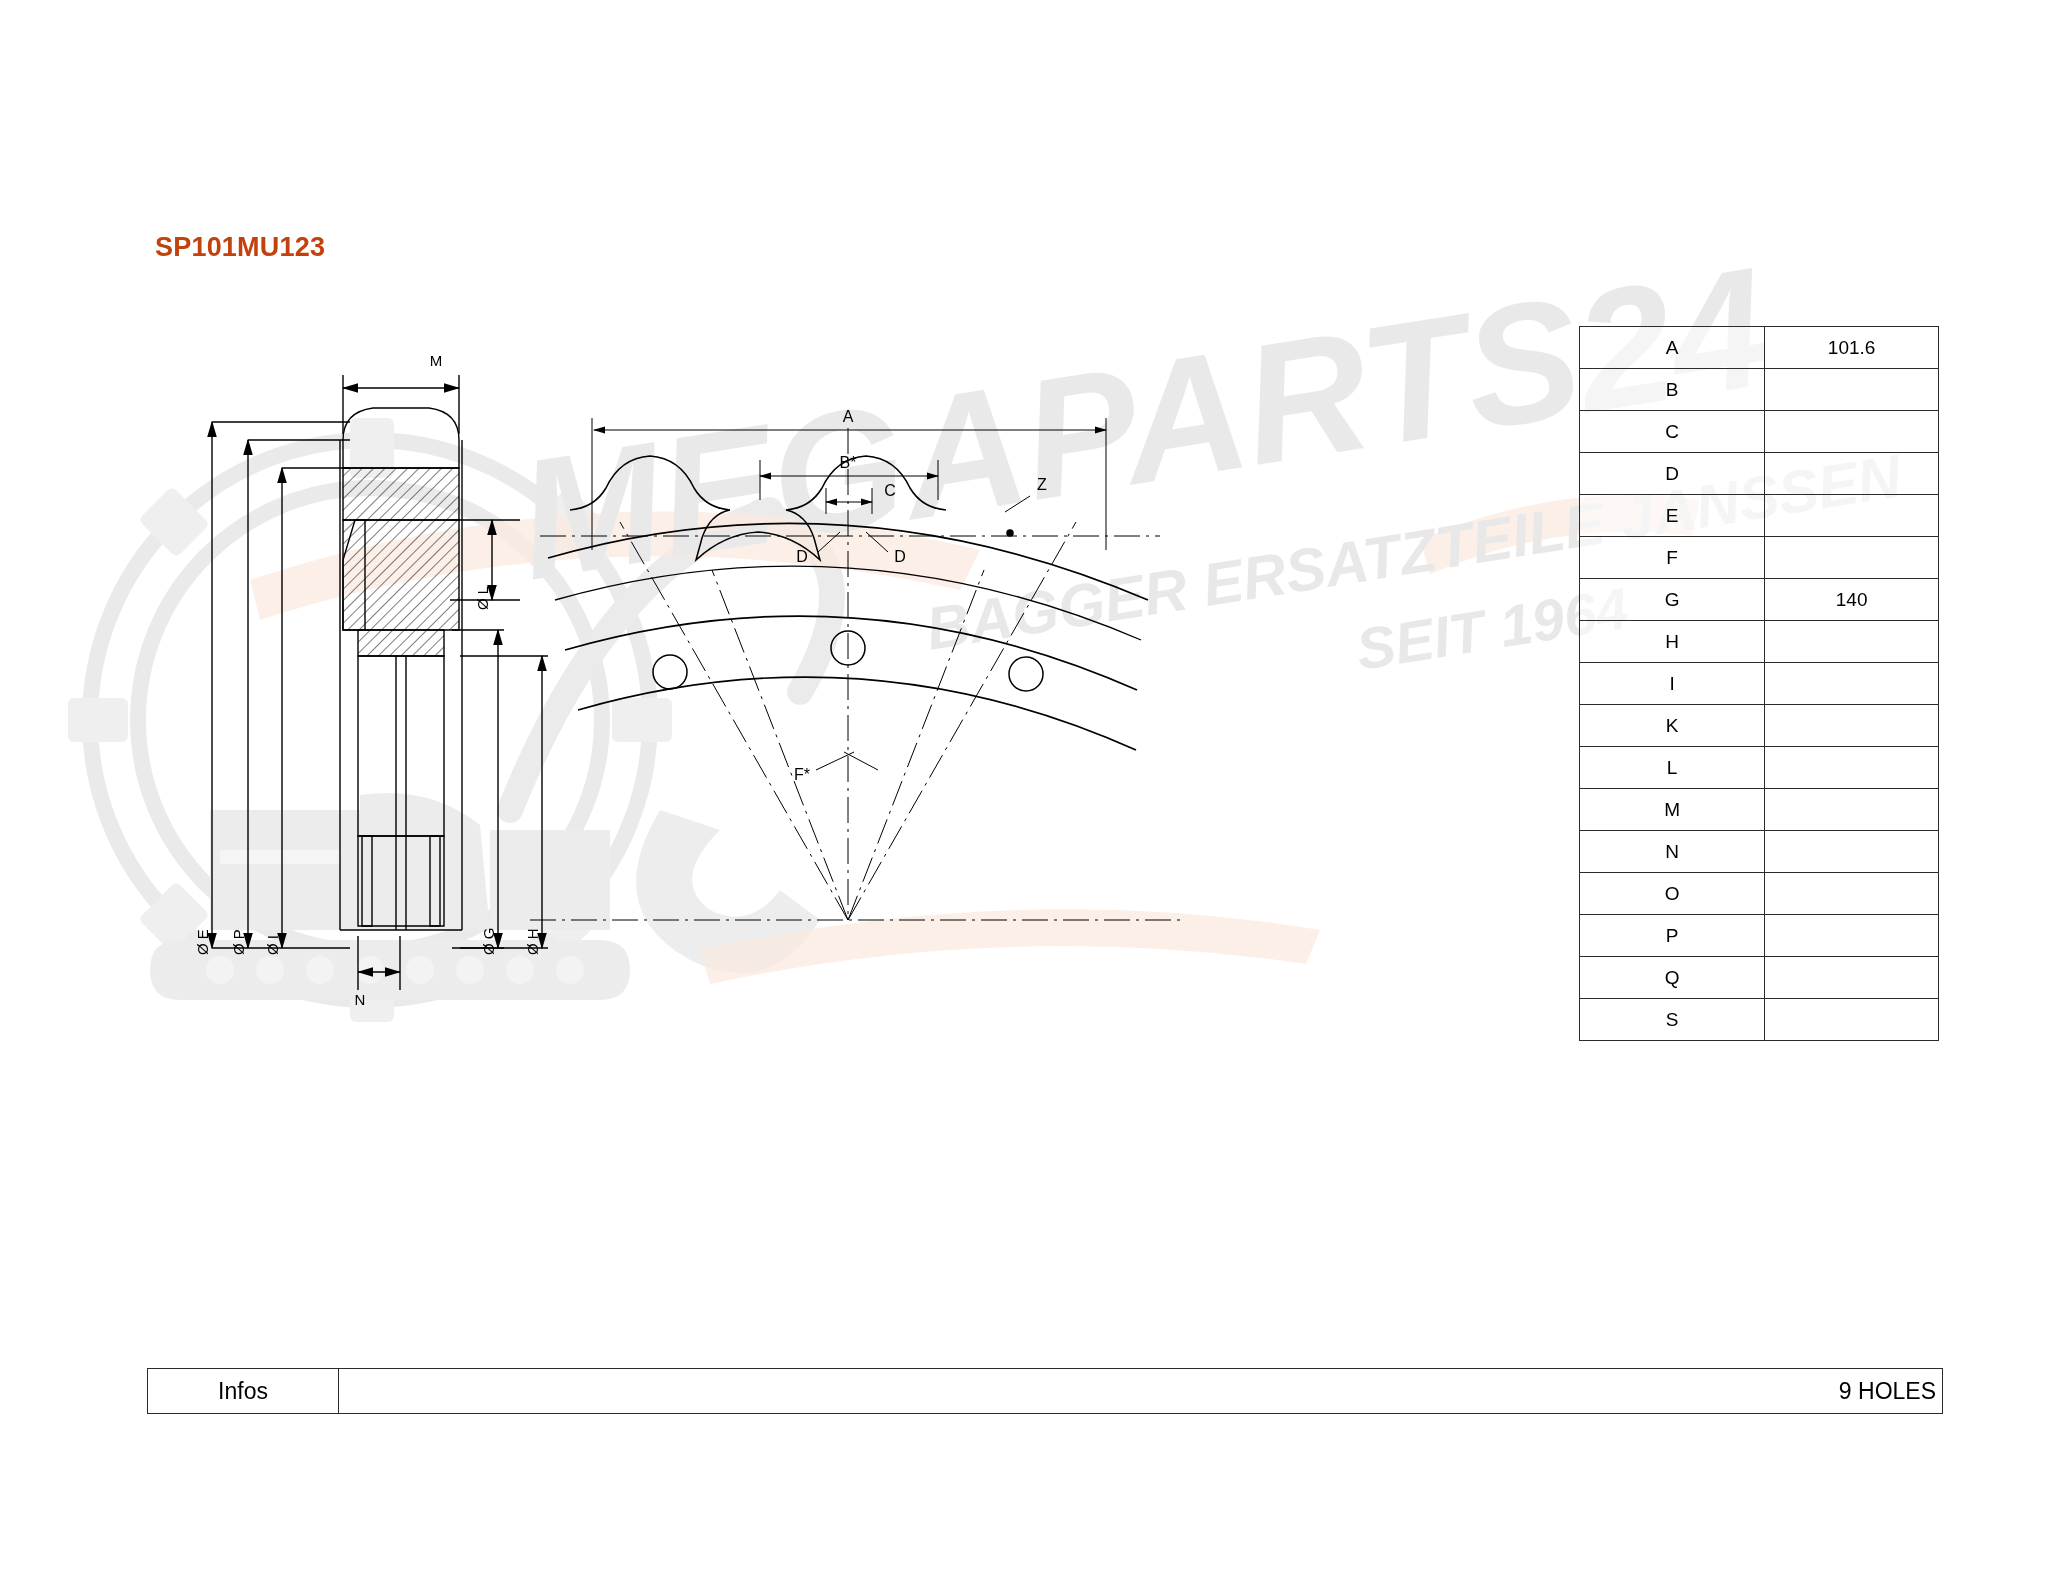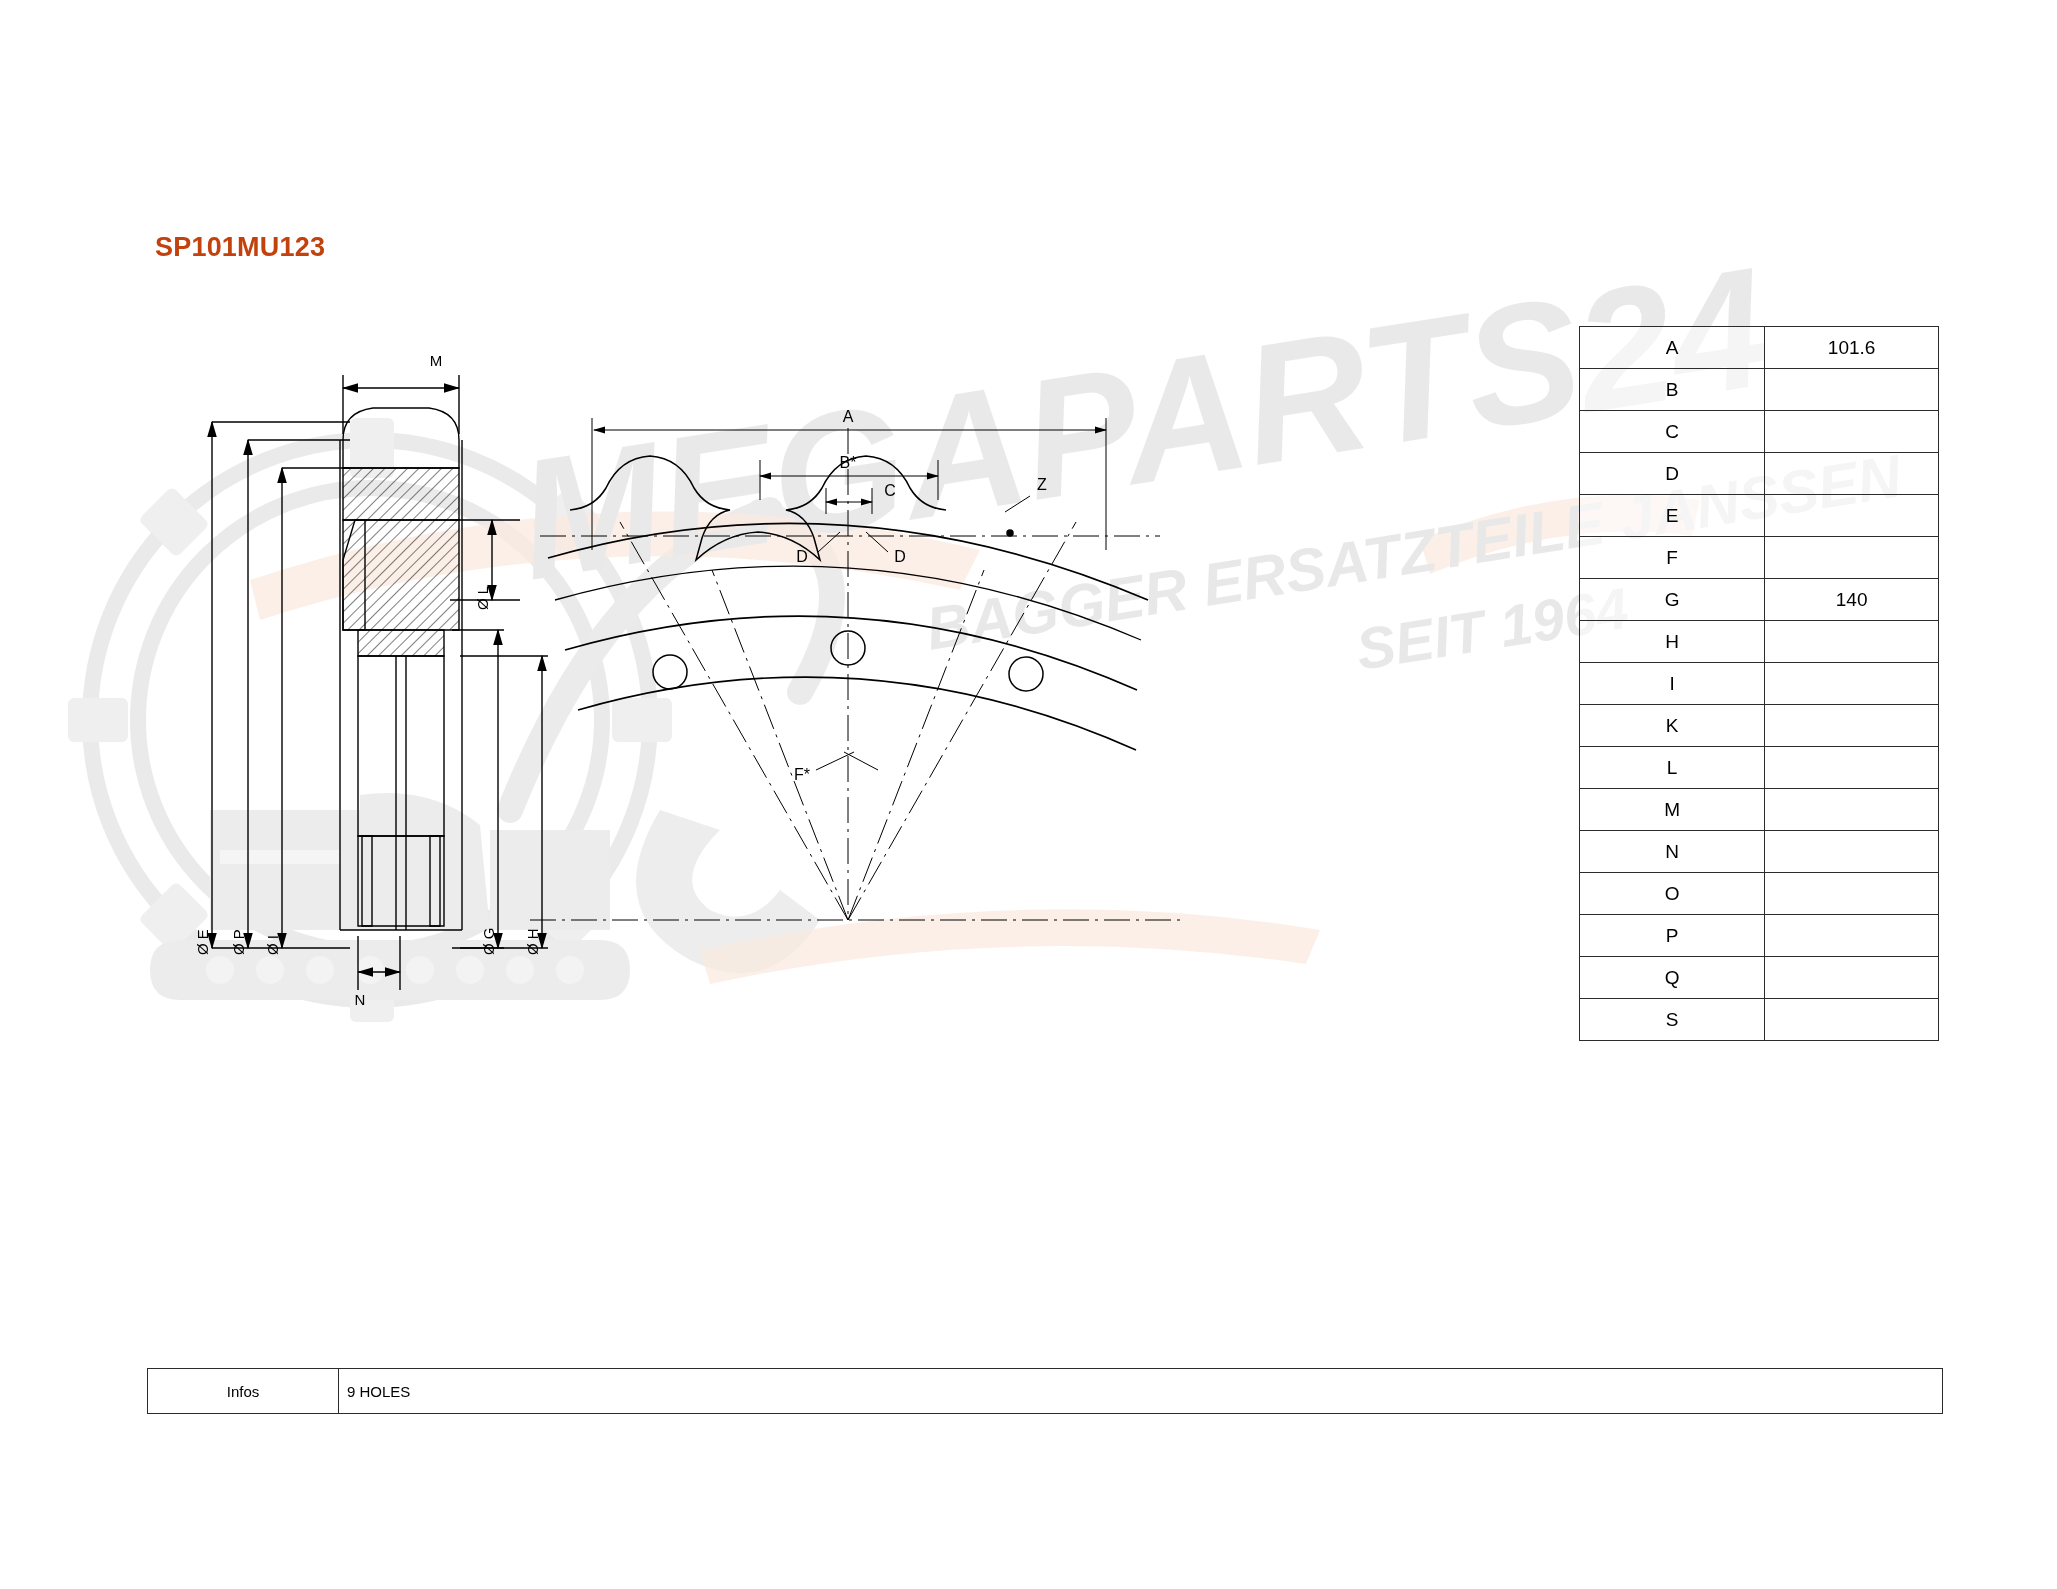--- a/index.html
+++ b/index.html
@@ -78,30 +78,30 @@
     position: absolute;
     left: 147px;
     top: 1368px;
     width: 1796px;
     border-collapse: collapse;
     z-index: 3;
   }
   #infos-table td {
     border: 1px solid #2b2b2b;
     height: 44px;
-    font-size: 15px;
+    font-size: 23px;
     vertical-align: middle;
     padding: 0 6px;
   }
   #infos-table td.infos-label {
     width: 178px;
     text-align: center;
   }
   #infos-table td.infos-value {
-    text-align: left;
+    text-align: right;
     padding-left: 8px;
   }
 </style>
 </head>
 <body>
 
 <div id="part-title">SP101MU123</div>
 
 <svg id="watermark" viewBox="0 0 1860 950" xmlns="http://www.w3.org/2000/svg">
   <g opacity="0.38">

